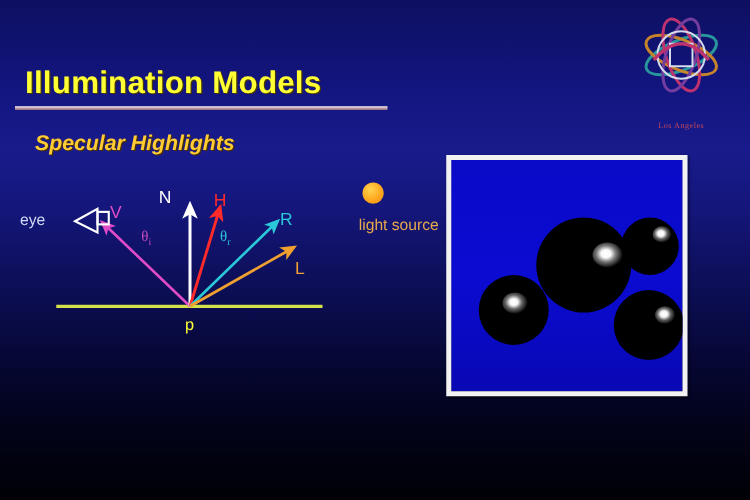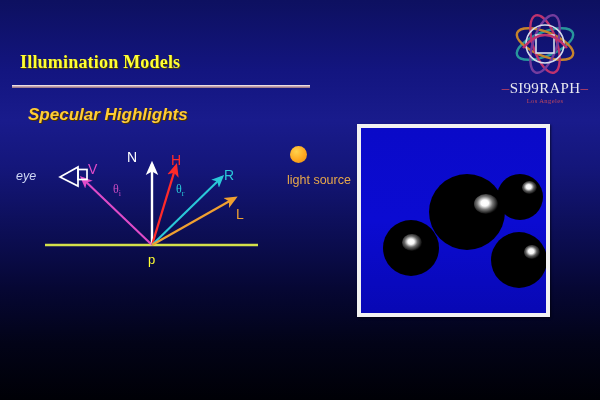--- a/index.html
+++ b/index.html
@@ -23,27 +23,26 @@
         #060734 72%,
         #020317 86%,
         #000006 100%);
   }
 
   
   #title {
     position: absolute;
     left: 20px;
     top: 52px;
-    font-size: 18px;
+    font-size: 25px;
     font-weight: bold;
     color: #ffff33;
     letter-spacing: 0.2px;
     white-space: nowrap;
     text-shadow: 1px 1px 0 #4a3a00;
-    font-family: Liberation Serif, serif;
   }
   #title-rule {
     position: absolute;
     left: 12px;
     top: 85px;
     width: 298px;
     height: 3px;
     background: linear-gradient(to bottom, #ffffff 0%, #c9a7b4 45%, #8d6c7b 100%);
   }
   #subtitle {
@@ -69,21 +68,21 @@
   #diagram svg { display: block; }
 
   .dlabel {
     position: absolute;
     font-size: 13px;
     white-space: nowrap;
     line-height: 1;
   }
   .dlabel.serif { font-family: "Liberation Serif", serif; text-align: right; }
 
-  #lbl-eye   { left: 16px;  top: 170px; color: #cfd8f5; font-size: 12.5px; font-style: italic; }
+  #lbl-eye   { left: 16px;  top: 170px; color: #cfd8f5; font-size: 12.5px; }
   #lbl-V     { left: 88px;  top: 162px; color: #e04bc8; font-size: 14px; }
   #lbl-N     { left: 127px; top: 150px; color: #ffffff; font-size: 14px; }
   #lbl-H     { left: 171px; top: 153px; color: #ff2a2a; font-size: 14px; }
   #lbl-R     { left: 224px; top: 168px; color: #2ac8d8; font-size: 14px; }
   #lbl-L     { left: 236px; top: 207px; color: #f0a030; font-size: 14px; }
   #lbl-p     { left: 148px; top: 253px; color: #ffff33; font-size: 13px; }
   #lbl-ti    { left: 113px; top: 183px; color: #c94bc0; font-size: 12px; }
   #lbl-tr    { left: 176px; top: 183px; color: #2ac8d8; font-size: 12px; }
   .sub { font-size: 8px; vertical-align: sub; }
 
@@ -259,17 +258,16 @@
       <g fill="none" stroke-width="2.4" opacity="0.95">
         <ellipse cx="50" cy="36" rx="30" ry="12" stroke="#2a9e9e" transform="rotate(-22 50 36)"></ellipse>
         <ellipse cx="50" cy="36" rx="30" ry="12" stroke="#d08a28" transform="rotate(22 50 36)"></ellipse>
         <ellipse cx="50" cy="36" rx="12" ry="30" stroke="#c8346e" transform="rotate(-18 50 36)"></ellipse>
         <ellipse cx="50" cy="36" rx="12" ry="30" stroke="#7a3fa0" transform="rotate(18 50 36)"></ellipse>
         <ellipse cx="50" cy="36" rx="19" ry="19" stroke="#dfe6f2" stroke-width="1.6"></ellipse>
         <rect x="41" y="27" width="18" height="18" stroke="#dfe6f2" stroke-width="1.6"></rect>
         <path d="M28,40 Q50,14 72,40" stroke="#c8346e" stroke-width="2.6"></path>
       </g>
     </svg>
-    <div id="logo-word"><span class="dash">–</span><span>SI99RAPH</span><span class="dash">–</span></div>
     <div id="logo-city">Los Angeles</div>
   </div>
 
 </div>
 
 </body></html>

